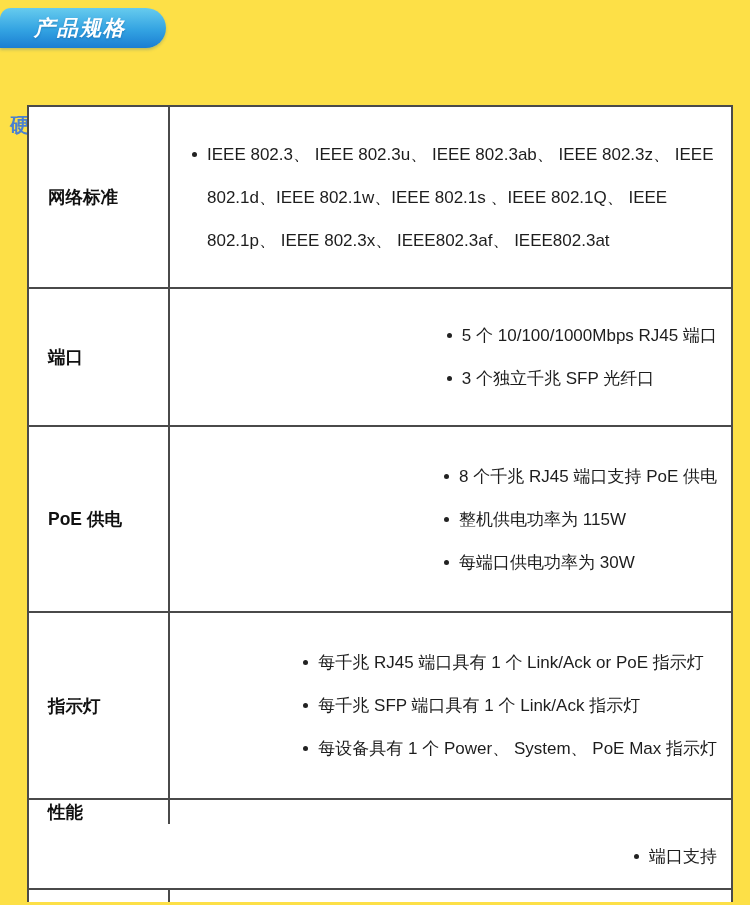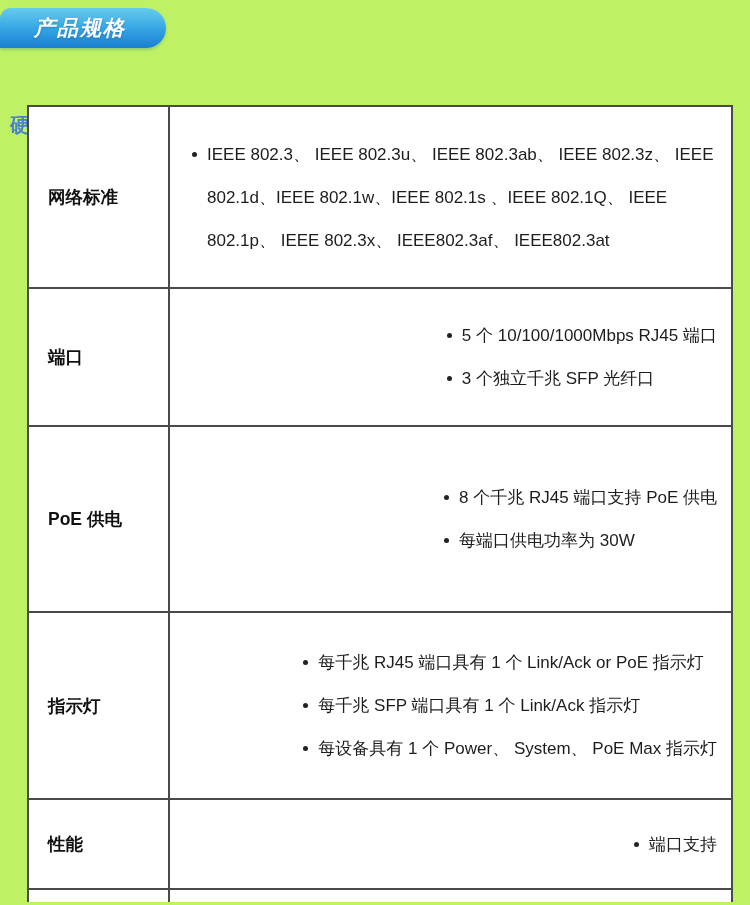--- a/index.html
+++ b/index.html
@@ -3,21 +3,21 @@
 <meta charset="utf-8">
 <style>
   * { margin: 0; padding: 0; box-sizing: border-box; }
   html, body {
     width: 750px; height: 905px;
     background: #ffffff;
     overflow: hidden;
     font-family: "Liberation Sans", "DejaVu Sans", sans-serif;
     color: #1d1d1d;
   }
-  .page { position: relative; width: 750px; height: 905px; background:#bef264; }
+  .page { position: relative; width: 750px; height: 905px; background:#fde047; }
 
   
   .badge {
     position: absolute;
     left: 0; top: 8px;
     width: 166px; height: 40px;
     border-radius: 12px 22px 22px 0;
     background: linear-gradient(180deg, #66cbee 0%, #33a3e2 55%, #1b7ed2 100%);
     display: flex; align-items: center; justify-content: center;
     box-shadow: 0 2px 3px rgba(20,90,160,0.25);
@@ -51,21 +51,21 @@
     border: 2px solid #4a4a4a;
     border-bottom: none;
     background: #fff;
   }
   .row { display: flex; border-bottom: 2px solid #4a4a4a; }
   .row.partial { border-bottom: none; }
   .row-0 { height: 182px; }
   .row-1 { height: 138px; }
   .row-2 { height: 186px; }
   .row-3 { height: 187px; }
-  .row-4 { height: 90px; }
+  .row-4 { height: 90px; flex-direction: column; }
   .row-5 { height: 12px; }
 
   .cell.label {
     width: 141px;
     border-right: 2px solid #4a4a4a;
     display: flex; align-items: center;
     padding-left: 19px;
     font-size: 17.5px;
     font-weight: bold;
     color: #111;
@@ -123,20 +123,21 @@
           <li>3 个独立千兆 SFP 光纤口</li>
         </ul>
       </div>
     </div>
 
     <div class="row row-2">
       <div class="cell label">PoE 供电</div>
       <div class="cell content">
         <ul>
           <li>8 个千兆  RJ45  端口支持 PoE 供电</li>
+          <li>整机供电功率为 115W</li>
           <li>每端口供电功率为 30W</li>
         </ul>
       </div>
     </div>
 
     <div class="row row-3">
       <div class="cell label">指示灯</div>
       <div class="cell content">
         <ul>
           <li>每千兆 RJ45 端口具有 1 个 Link/Ack or PoE 指示灯</li>

